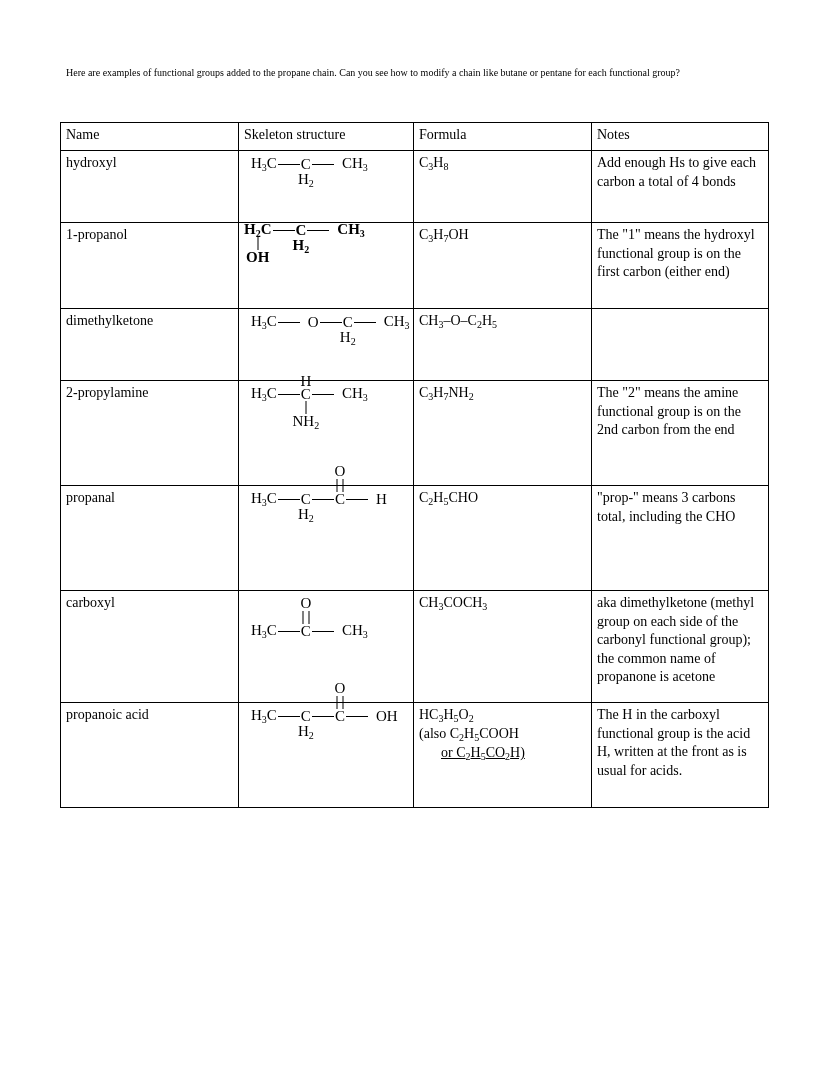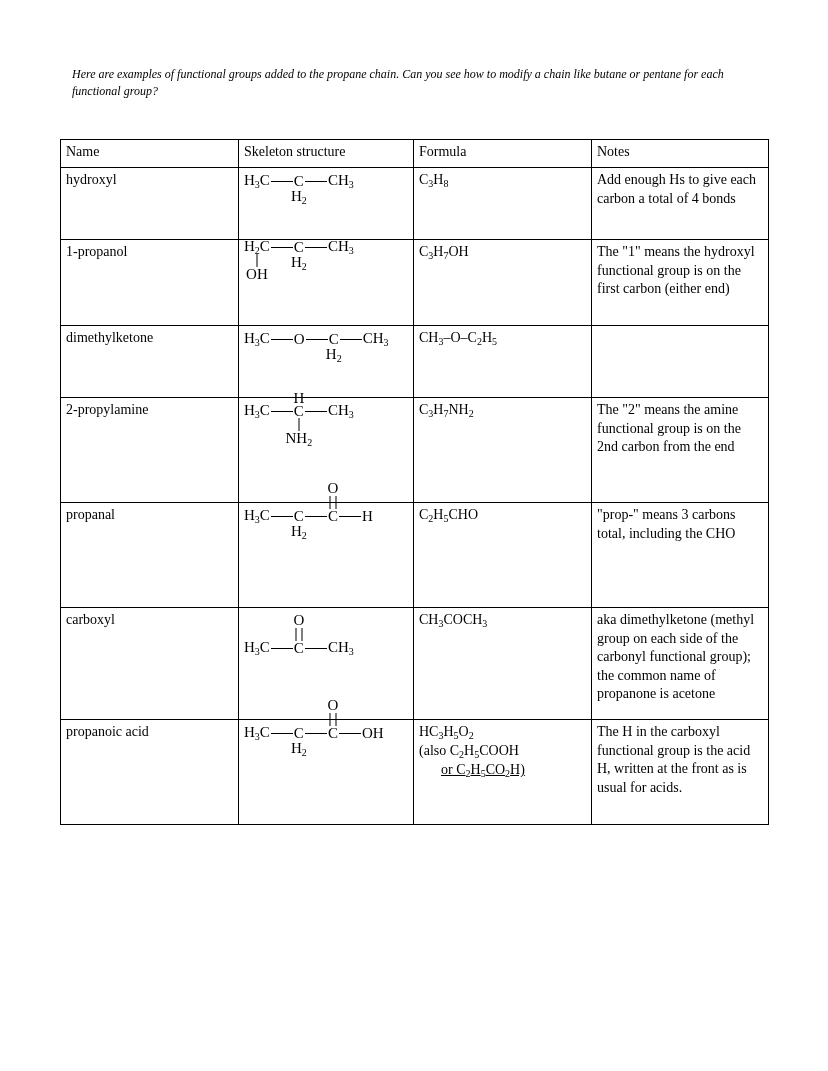--- a/index.html
+++ b/index.html
@@ -16,31 +16,30 @@
   }
   .page {
     position: absolute;
     left: 0; top: 0;
     width: 828px;
     height: 1071px;
     background: #fff;
   }
   .intro {
     position: absolute;
-    left: 72px;
+    left: 66px;
     top: 66px;
     width: 690px;
-    font-size: 12px;
+    font-size: 10px;
     line-height: 1.42;
-    font-style: italic;
   }
   table.main {
     position: absolute;
     left: 60px;
-    top: 139px;
+    top: 122px;
     width: 708px;
     border-collapse: collapse;
     table-layout: fixed;
   }
   table.main td, table.main th {
     border: 1px solid #000;
     vertical-align: top;
     padding: 3px 5px 6px 5px;
     font-size: 14px;
     font-weight: normal;
@@ -72,21 +71,21 @@
   .b2 { display:inline-block; width:22px; height:7px; position:relative; vertical-align:middle; margin:0 1px; }
   .b2::before, .b2::after { content:""; position:absolute; left:0; width:22px; height:1px; background:#000; }
   .b2::before { top:0; }
   .b2::after { top:6px; }
   .b3 { display:inline-block; width:24px; height:11px; position:relative; vertical-align:middle; margin:0 1px; }
   .b3 i { position:absolute; left:0; width:24px; height:1.5px; background:#000; font-style:normal; }
   .b3 i:nth-child(1){ top:0; }
   .b3 i:nth-child(2){ top:5px; }
   .b3 i:nth-child(3){ top:10px; }
 
-  .atom { display:inline-block; vertical-align:middle; }
+  .atom { display:inline-block; vertical-align:middle;margin-left:7px; }
 
   
   .stack { display:inline-block; position:relative; vertical-align:middle; text-align:center; }
   .stack .below {
     position:absolute; left:50%; transform:translateX(-50%);
     top:15px; font-size:15px; white-space:nowrap;
   }
   .stack .below2 {
     position:absolute; left:50%; transform:translateX(-50%);
     top:32px; font-size:15px; white-space:nowrap;
@@ -142,21 +141,21 @@
         </td>
         <td class="formCell">C<sub>3</sub>H<sub>8</sub></td>
         <td class="noteCell">Add enough Hs to give each carbon a total of 4 bonds</td>
       </tr>
 
 
 
       <tr style="height:86px">
         <td class="nameCell">1-propanol</td>
         <td class="skelcell">
-          <span class="skel" style="position:relative; top:-6px;">
+          <span class="skel" style="position:relative; top:-6px;font-weight:bold;">
             <span class="stack">H<sub>2</sub>C<span class="below" style="top:14px;">
                   <span class="vbar"></span>
                 </span><span class="below2" style="top:28px;">OH</span></span><span class="b1"></span><span class="stack">C<span class="below">H<sub>2</sub></span></span><span class="b1"></span><span class="atom">CH<sub>3</sub></span>
           </span>
         </td>
         <td class="formCell">C<sub>3</sub>H<sub>7</sub>OH</td>
         <td class="noteCell">The "1" means the hydroxyl functional group is on the first carbon (either end)</td>
       </tr>
 
       <tr style="height:72px">

